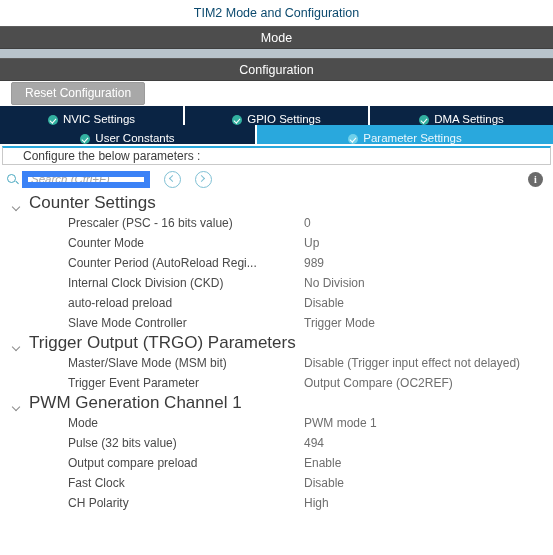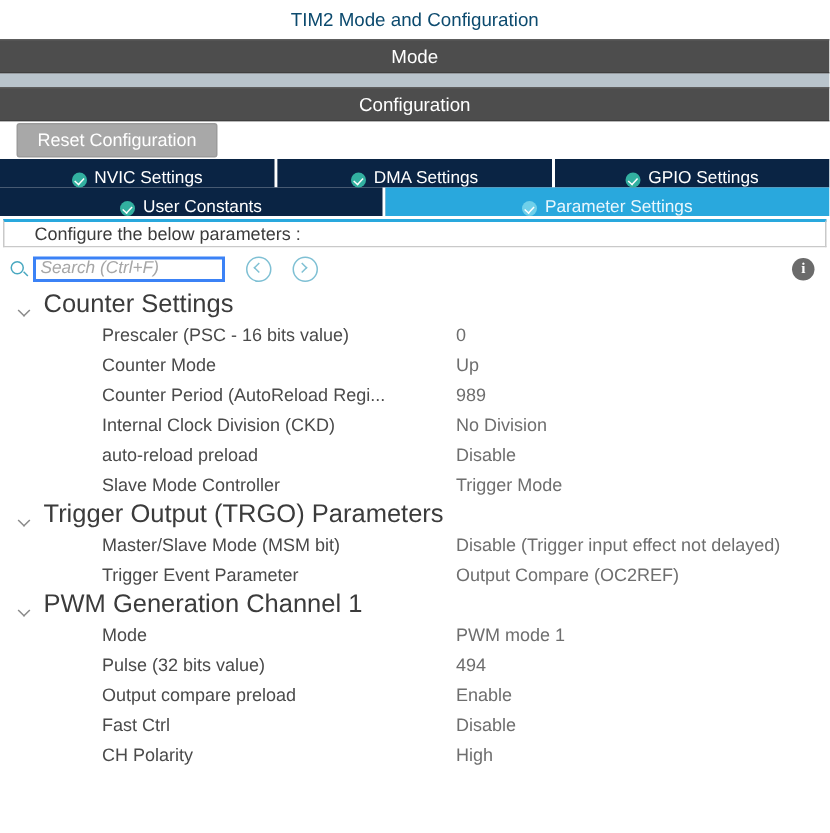--- a/index.html
+++ b/index.html
@@ -152,21 +152,21 @@
     content: "";
     position: absolute;
     left: 8.5px; top: 9px;
     width: 4px; height: 1.4px;
     background: #49a8c0;
     transform: rotate(45deg);
   }
   .search-input {
     width: 128px;
     height: 17px;
-    border: 2px solid #3b82f6;
+    border: 6px solid #3b82f6;
     font-size: 11.5px;
     font-style: italic;
     color: #9a9a9a;
     font-family: "Liberation Sans", sans-serif;
     padding: 0 3px;
     box-sizing: border-box;
     background: #ffffff;
   }
   .search-input::placeholder { color: #a6a6a6; font-style: italic; }
   .navbtn {
@@ -259,25 +259,25 @@
   <button class="reset-btn">Reset Configuration</button>
 </div>
 
 <div class="tab-row row1" id="tabs-row1">
     <div class="tab inactive">
       <span class="check"></span>
       <span>NVIC Settings</span>
     </div>
     <div class="tab inactive">
       <span class="check"></span>
+      <span>GPIO Settings</span>
+    </div>
+    <div class="tab inactive">
+      <span class="check"></span>
       <span>DMA Settings</span>
-    </div>
-    <div class="tab inactive">
-      <span class="check"></span>
-      <span>GPIO Settings</span>
     </div>
   </div>
 <div class="tab-row row2" id="tabs-row2">
     <div class="tab inactive">
       <span class="check"></span>
       <span>User Constants</span>
     </div>
     <div class="tab active">
       <span class="check"></span>
       <span>Parameter Settings</span>
@@ -346,20 +346,20 @@
     </div>
     <div class="param-row">
       <div class="param-label">Pulse (32 bits value)</div>
       <div class="param-value">494</div>
     </div>
     <div class="param-row">
       <div class="param-label">Output compare preload</div>
       <div class="param-value">Enable</div>
     </div>
     <div class="param-row">
-      <div class="param-label">Fast Ctrl</div>
+      <div class="param-label">Fast Clock</div>
       <div class="param-value">Disable</div>
     </div>
     <div class="param-row">
       <div class="param-label">CH Polarity</div>
       <div class="param-value">High</div>
     </div>
   </div>
 
 </body></html>

